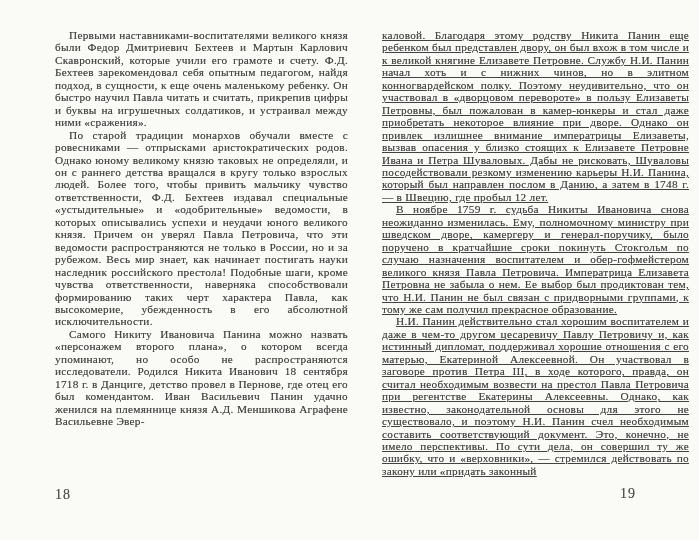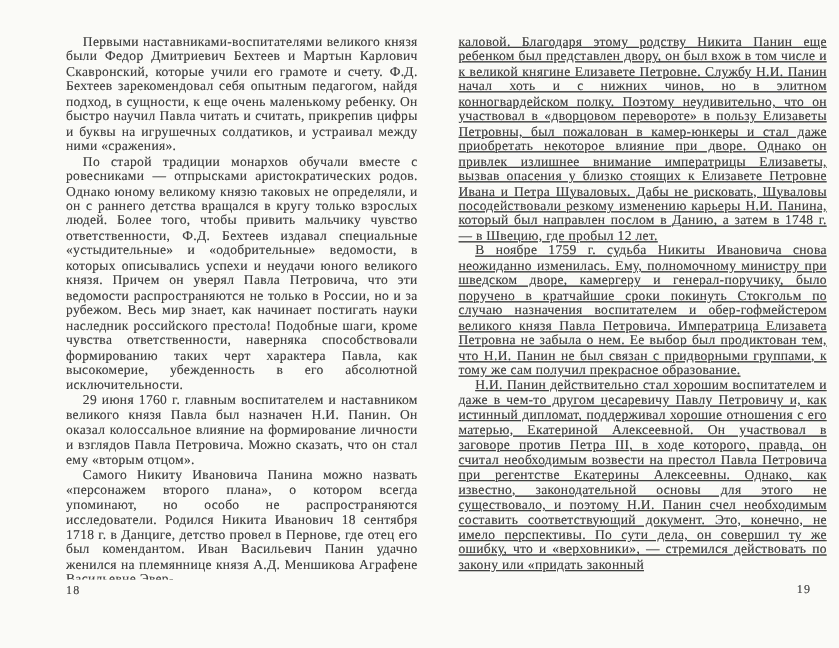--- a/index.html
+++ b/index.html
@@ -14,34 +14,33 @@
     color:#424242;
     font-size:11.3px;line-height:12.45px;
     text-align:justify;letter-spacing:0.25px;
     text-shadow:0 0 0.35px rgba(66,66,66,0.55);
   }
   #left-col{left:55px;width:293px;}
   #right-col{left:382px;width:307px;text-decoration:underline;}
   p.para{margin:0;text-indent:14px;}
   p.para.no-indent{text-indent:0;}
   .pagenum{
-    position:absolute;font-size:10px;color:#4c4c4c;letter-spacing:1px;
+    position:absolute;font-size:14px;color:#4c4c4c;letter-spacing:1px;
     text-shadow:0 0 0.35px rgba(66,66,66,0.55);
   }
   #pn-left{left:55px;top:487px;}
-  #pn-right{left:664px;top:486px;}
+  #pn-right{left:620px;top:486px;}
 </style>
 </head>
 <body>
 
 <div>
   <div class="page-col" id="left-col">
       <p class="para">Первыми наставниками-воспитателями великого князя были Федор Дмитриевич Бехтеев и Мартын Карлович Скавронский, которые учили его грамоте и счету. Ф.Д. Бехтеев зарекомендовал себя опытным педагогом, найдя подход, в сущности, к еще очень маленькому ребенку. Он быстро научил Павла читать и считать, прикрепив цифры и буквы на игрушечных солдатиков, и устраивал между ними «сражения».</p>
       <p class="para">По старой традиции монархов обучали вместе с ровесниками — отпрысками аристократических родов. Однако юному великому князю таковых не определяли, и он с раннего детства вращался в кругу только взрослых людей. Более того, чтобы привить мальчику чувство ответственности, Ф.Д. Бехтеев издавал специальные «устыдительные» и «одобрительные» ведомости, в которых описывались успехи и неудачи юного великого князя. Причем он уверял Павла Петровича, что эти ведомости распространяются не только в России, но и за рубежом. Весь мир знает, как начинает постигать науки наследник российского престола! Подобные шаги, кроме чувства ответственности, наверняка способствовали формированию таких черт характера Павла, как высокомерие, убежденность в его абсолютной исключительности.</p>
-      <p class="para">29 июня 1760 г. главным воспитателем и наставником великого князя Павла был назначен Н.И. Панин. Он оказал колоссальное влияние на формирование личности и взглядов Павла Петровича. Можно сказать, что он стал ему «вторым отцом».</p>
       <p class="para">Самого Никиту Ивановича Панина можно назвать «персонажем второго плана», о котором всегда упоминают, но особо не распространяются исследователи. Родился Никита Иванович 18 сентября 1718 г. в Данциге, детство провел в Пернове, где отец его был комендантом. Иван Васильевич Панин удачно женился на племяннице князя А.Д. Меншикова Аграфене Васильевне Эвер-</p>
     </div>
 
   <div class="page-col" id="right-col">
       <p class="para no-indent">каловой. Благодаря этому родству Никита Панин еще ребенком был представлен двору, он был вхож в том числе и к великой княгине Елизавете Петровне. Службу Н.И. Панин начал хоть и с нижних чинов, но в элитном конногвардейском полку. Поэтому неудивительно, что он участвовал в «дворцовом перевороте» в пользу Елизаветы Петровны, был пожалован в камер-юнкеры и стал даже приобретать некоторое влияние при дворе. Однако он привлек излишнее внимание императрицы Елизаветы, вызвав опасения у близко стоящих к Елизавете Петровне Ивана и Петра Шуваловых. Дабы не рисковать, Шуваловы посодействовали резкому изменению карьеры Н.И. Панина, который был направлен послом в Данию, а затем в 1748 г. — в Швецию, где пробыл 12 лет.</p>
       <p class="para">В ноябре 1759 г. судьба Никиты Ивановича снова неожиданно изменилась. Ему, полномочному министру при шведском дворе, камергеру и генерал-поручику, было поручено в кратчайшие сроки покинуть Стокгольм по случаю назначения воспитателем и обер-гофмейстером великого князя Павла Петровича. Императрица Елизавета Петровна не забыла о нем. Ее выбор был продиктован тем, что Н.И. Панин не был связан с придворными группами, к тому же сам получил прекрасное образование.</p>
       <p class="para">Н.И. Панин действительно стал хорошим воспитателем и даже в чем-то другом цесаревичу Павлу Петровичу и, как истинный дипломат, поддерживал хорошие отношения с его матерью, Екатериной Алексеевной. Он участвовал в заговоре против Петра III, в ходе которого, правда, он считал необходимым возвести на престол Павла Петровича при регентстве Екатерины Алексеевны. Однако, как известно, законодательной основы для этого не существовало, и поэтому Н.И. Панин счел необходимым составить соответствующий документ. Это, конечно, не имело перспективы. По сути дела, он совершил ту же ошибку, что и «верховники», — стремился действовать по закону или «придать законный</p>
     </div>
 
   <div class="pagenum" id="pn-left">18</div>

